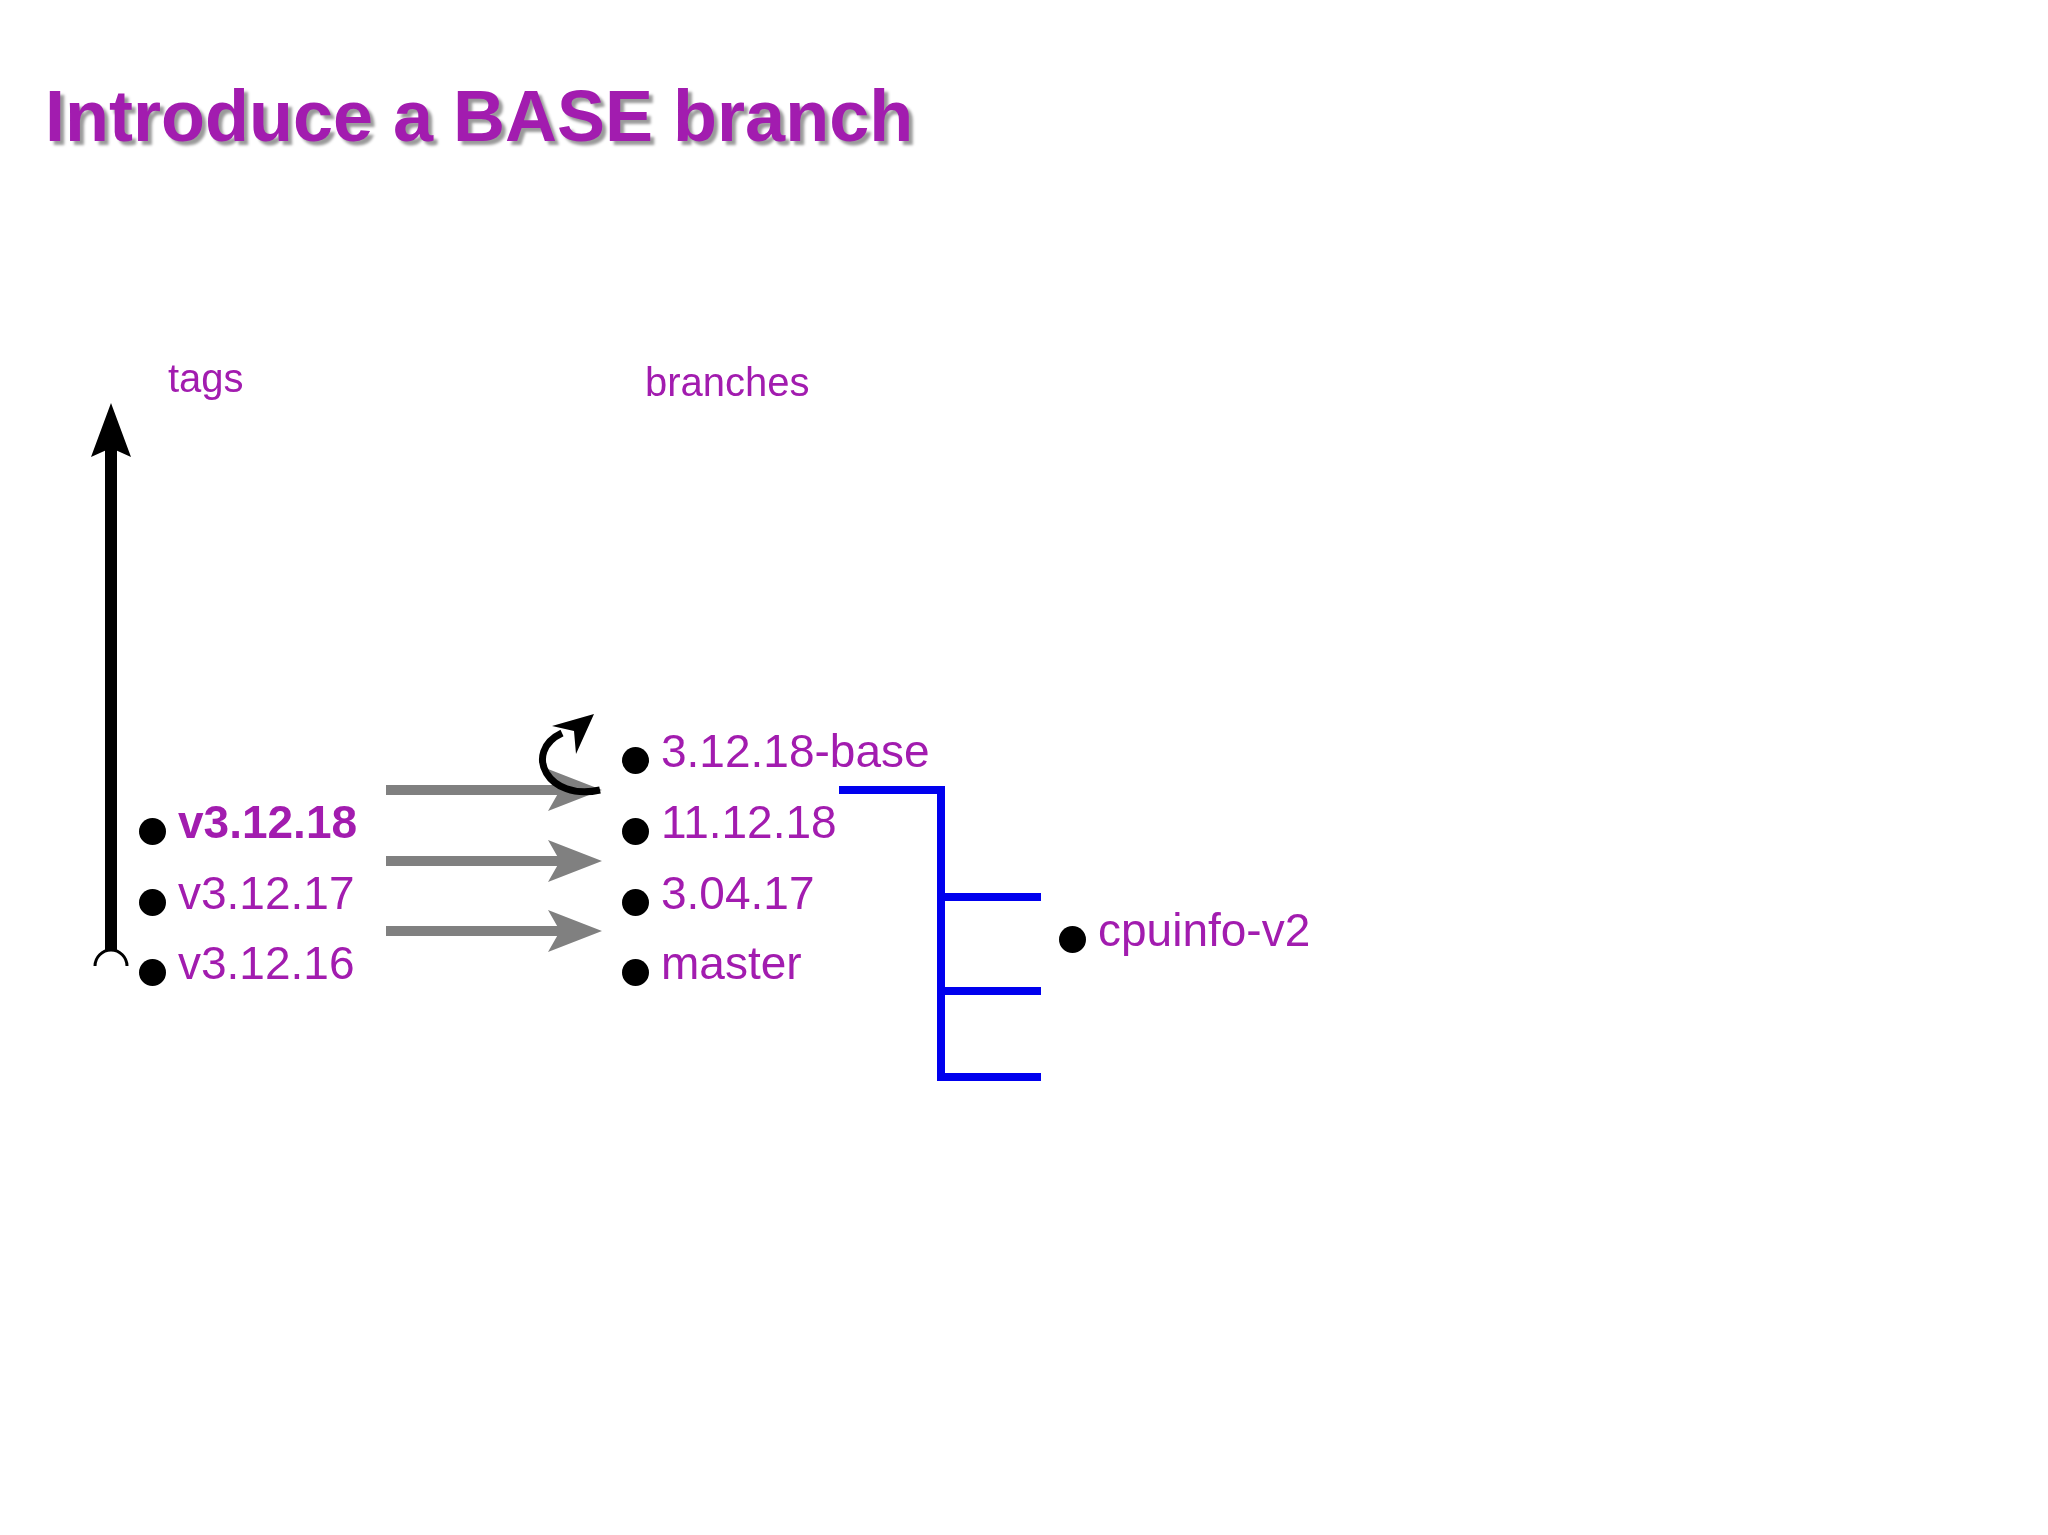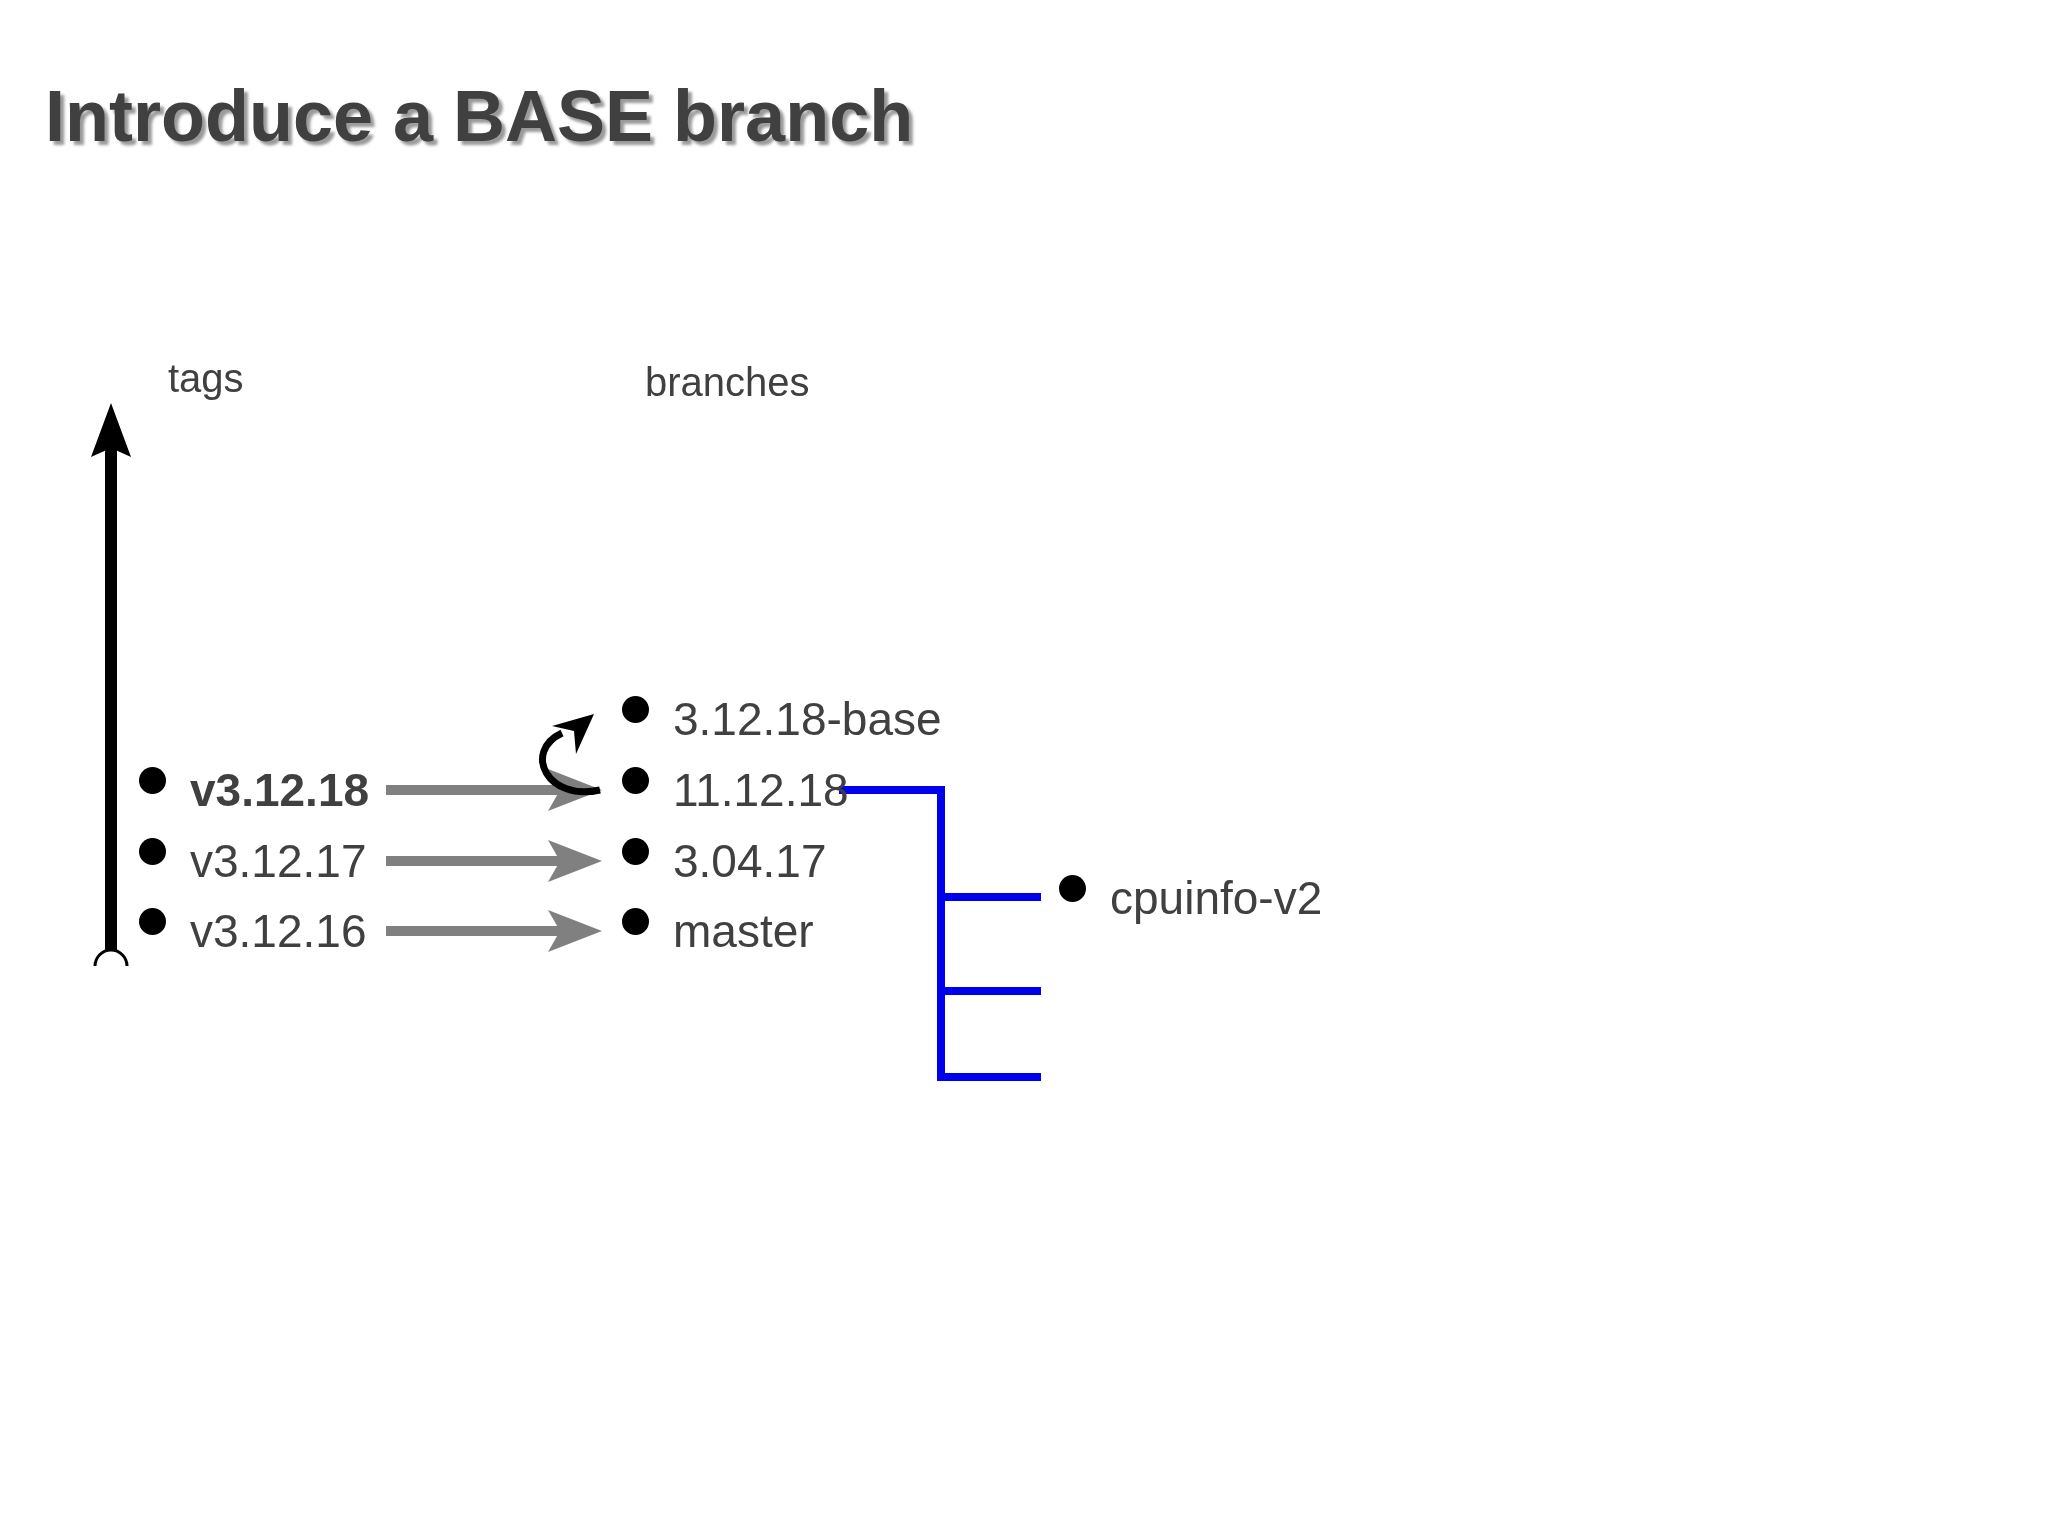--- a/index.html
+++ b/index.html
@@ -1,42 +1,43 @@
 <!DOCTYPE html>
 <html><head>
 <meta charset="utf-8">
 <style>
   html,body{margin:0;padding:0;background:#fff;}
   #slide{
     position:relative;
     width:2048px;height:1114px;
     background:#ffffff;
     font-family:"Liberation Sans", sans-serif;
-    color:#404040;
+    color:#a21caf;
     overflow:hidden;
   }
   #gfx{position:absolute;left:0;top:0;width:2048px;height:1535px;}
   .abs{position:absolute;white-space:nowrap;}
   .vcenter{transform:translateY(-50%);}
   .title{
     left:45px;top:75px;
     font-size:72px;font-weight:bold;
     letter-spacing:0px;
     text-shadow:4px 4px 3px #9a9a9a;
   }
   .step{
     left:1582px;top:1428px;
     font-size:72px;font-weight:bold;
     text-shadow:4px 4px 3px #9a9a9a;
   }
   .colhead{font-size:40px;}
   .row{
     position:absolute;
-    display:flex;align-items:flex-start;gap:24px;
+    display:flex;align-items:flex-end;gap:12px;
     transform:translateY(-50%);
+    margin-top:32px;
   }
   .dot{
     width:27px;height:27px;border-radius:50%;
     background:#000;flex:0 0 auto;
   }
   .lbl{font-size:46px;line-height:1;}
 </style>
 </head>
 <body>
 

